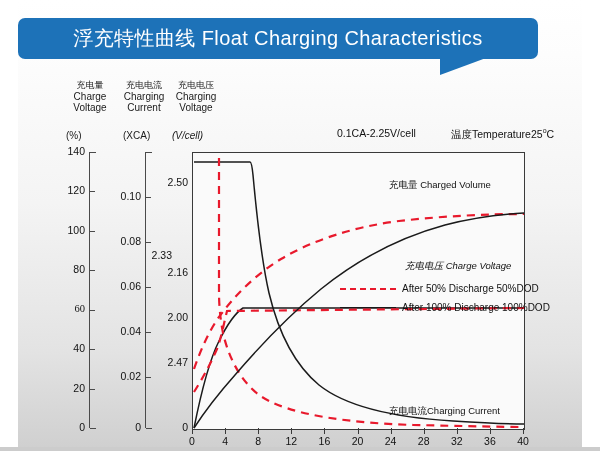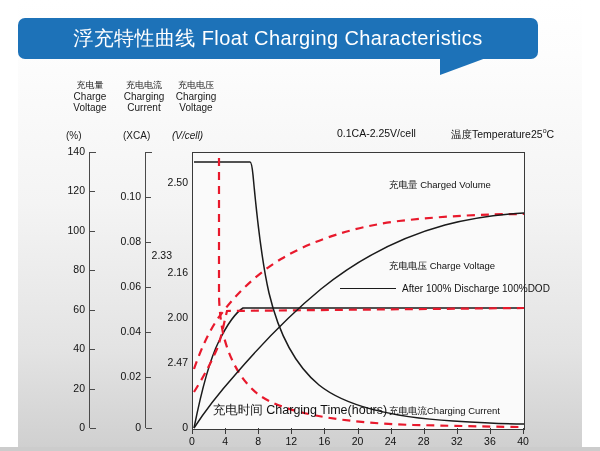--- a/index.html
+++ b/index.html
@@ -126,21 +126,21 @@
     <div class="tick" style="left:89px;top:119.4px;"></div>
     <div class="tick" style="left:89px;top:158.9px;"></div>
     <div class="tick" style="left:89px;top:198.3px;"></div>
     <div class="tick" style="left:89px;top:237.7px;"></div>
     <div class="tick" style="left:89px;top:277.1px;"></div>
     <div class="tick" style="left:89px;top:316.6px;"></div>
     <div class="ticklab" style="left:39px;top:73px;width:46px;">140</div>
     <div class="ticklab" style="left:39px;top:112.4px;width:46px;">120</div>
     <div class="ticklab" style="left:39px;top:151.9px;width:46px;">100</div>
     <div class="ticklab" style="left:39px;top:191.3px;width:46px;">80</div>
-    <div class="ticklab" style="left:39px;top:230.7px;width:46px;">60</div>
+    <div class="ticklab" style="left:39px;top:230.7px;width:46px;font-family:Liberation Serif, serif;">60</div>
     <div class="ticklab" style="left:39px;top:270.1px;width:46px;">40</div>
     <div class="ticklab" style="left:39px;top:309.6px;width:46px;">20</div>
     <div class="ticklab" style="left:39px;top:349px;width:46px;">0</div>
 
     <div class="rail" style="left:145px;top:80px;height:276px;"></div>
     <div class="tick" style="left:145px;top:125px;"></div>
     <div class="tick" style="left:145px;top:170px;"></div>
     <div class="tick" style="left:145px;top:215px;"></div>
     <div class="tick" style="left:145px;top:260px;"></div>
     <div class="tick" style="left:145px;top:305px;"></div>
@@ -181,30 +181,34 @@
 
         <path fill="none" stroke="#e8192c" stroke-width="2.2" stroke-dasharray="8,6" d="M1,216 C8,196 16,178 26,164 C42,142 62,122 88,106 C120,87 160,74 206,68 C250,63 295,61 331,61"></path>
 
         <path fill="none" stroke="#1a1a1a" stroke-width="1.5" d="M1,275 C12,258 26,240 42,222 C66,194 94,164 128,136 C164,107 208,84 252,72 C286,63 312,61 331,60"></path>
       </svg>
 
       <div class="curvelab" style="left:196px;top:26px;">
         <span class="cn">充电量</span>
         <span>Charged Volume</span>
       </div>
-      <div class="curvelab" style="left:196px;top:107px;">
+      <div class="curvelab" style="left:212px;top:107px;font-style:italic;">
         <span class="cn">充电电压</span>
         <span>Charge Voltage</span>
       </div>
       <div class="curvelab" style="left:196px;top:252px;">
         <span class="cn">充电电流</span><span>Charging Current</span>
       </div>
     </div>
 
     <div id="legend">
+      <div class="legrow">
+        <span class="legswatch dash"></span>
+        <span class="legtext">After 50% Discharge 50%DOD</span>
+      </div>
       <div class="legrow">
         <span class="legswatch solid"></span>
         <span class="legtext">After 100%  Discharge 100%DOD</span>
       </div>
     </div>
 
     <div class="xtick" style="left:192px;top:356px;"></div>
     <div class="xtick" style="left:225.1px;top:356px;"></div>
     <div class="xtick" style="left:258.2px;top:356px;"></div>
     <div class="xtick" style="left:291.3px;top:356px;"></div>
@@ -221,17 +225,16 @@
     <div class="xlab" style="left:245.2px;top:363px;">8</div>
     <div class="xlab" style="left:278.3px;top:363px;">12</div>
     <div class="xlab" style="left:311.4px;top:363px;">16</div>
     <div class="xlab" style="left:344.5px;top:363px;">20</div>
     <div class="xlab" style="left:377.6px;top:363px;">24</div>
     <div class="xlab" style="left:410.7px;top:363px;">28</div>
     <div class="xlab" style="left:443.8px;top:363px;">32</div>
     <div class="xlab" style="left:476.9px;top:363px;">36</div>
     <div class="xlab" style="left:510px;top:363px;">40</div>
 
-    <div id="xtitle">充电时间 Charging Time(hours)</div>
   </div>
 
   <div class="bottomband"></div>
 </div>
 
 </body></html>

